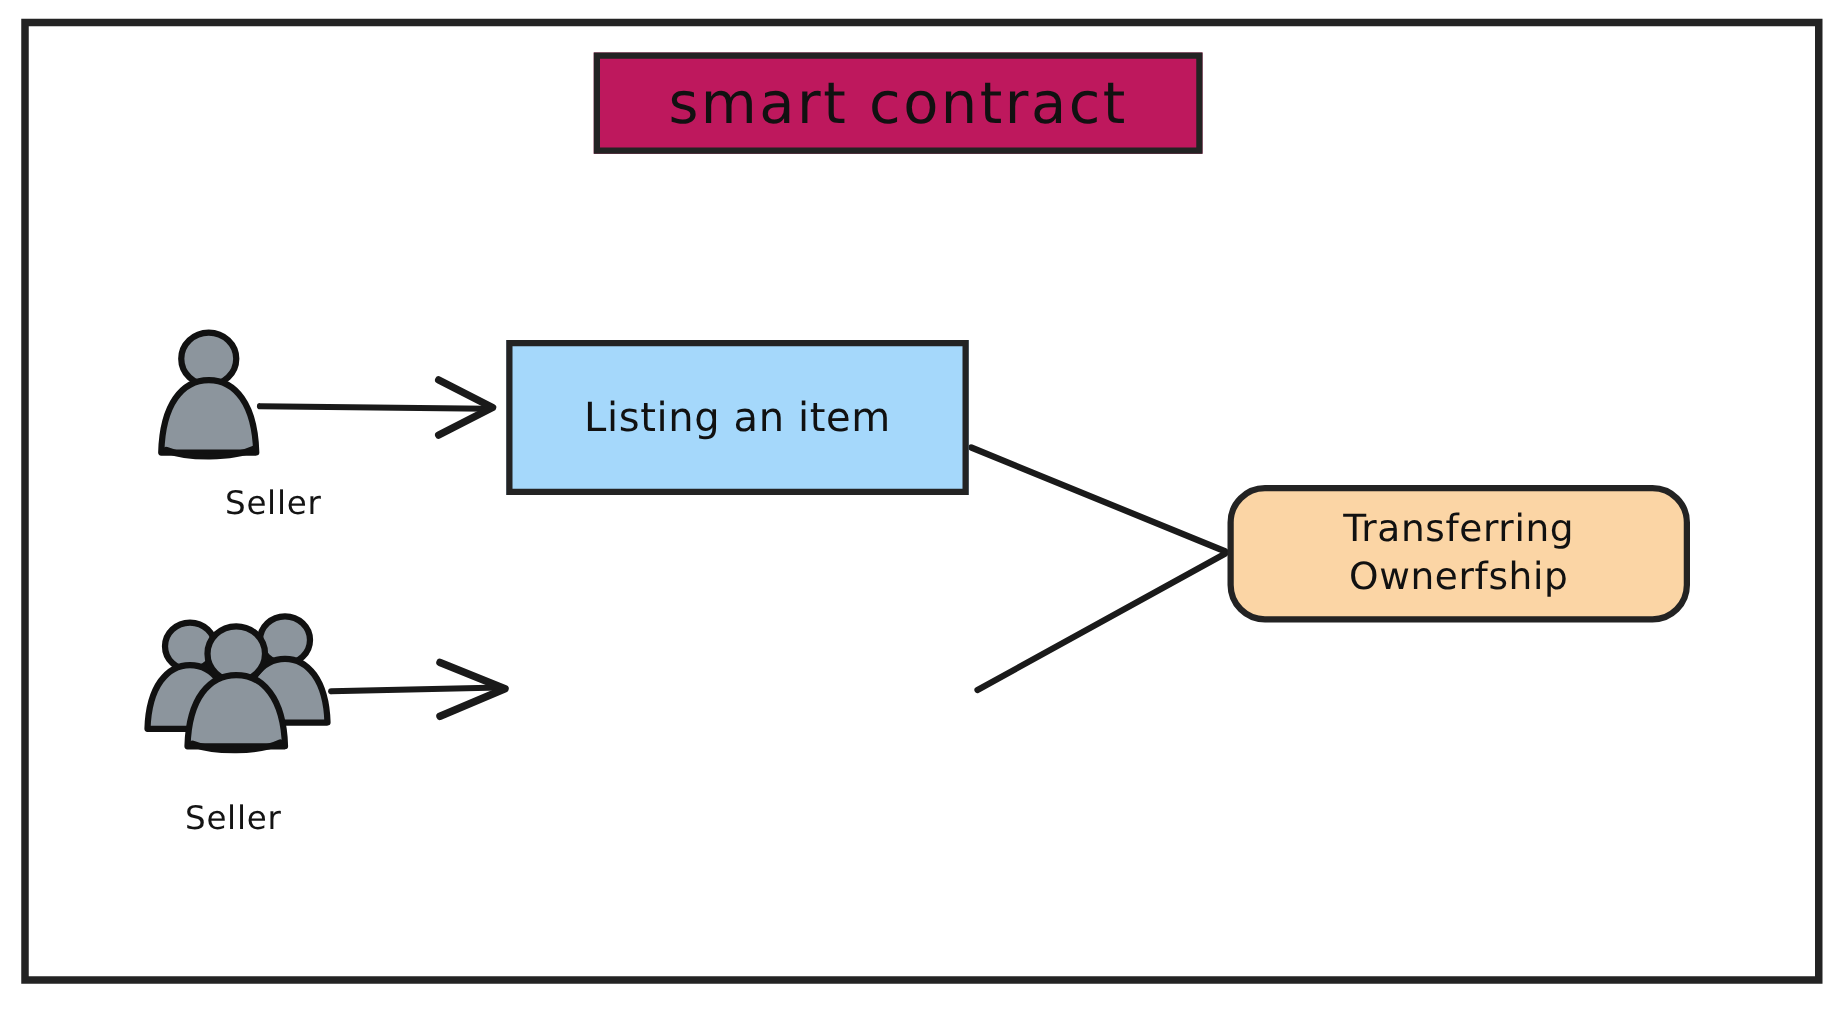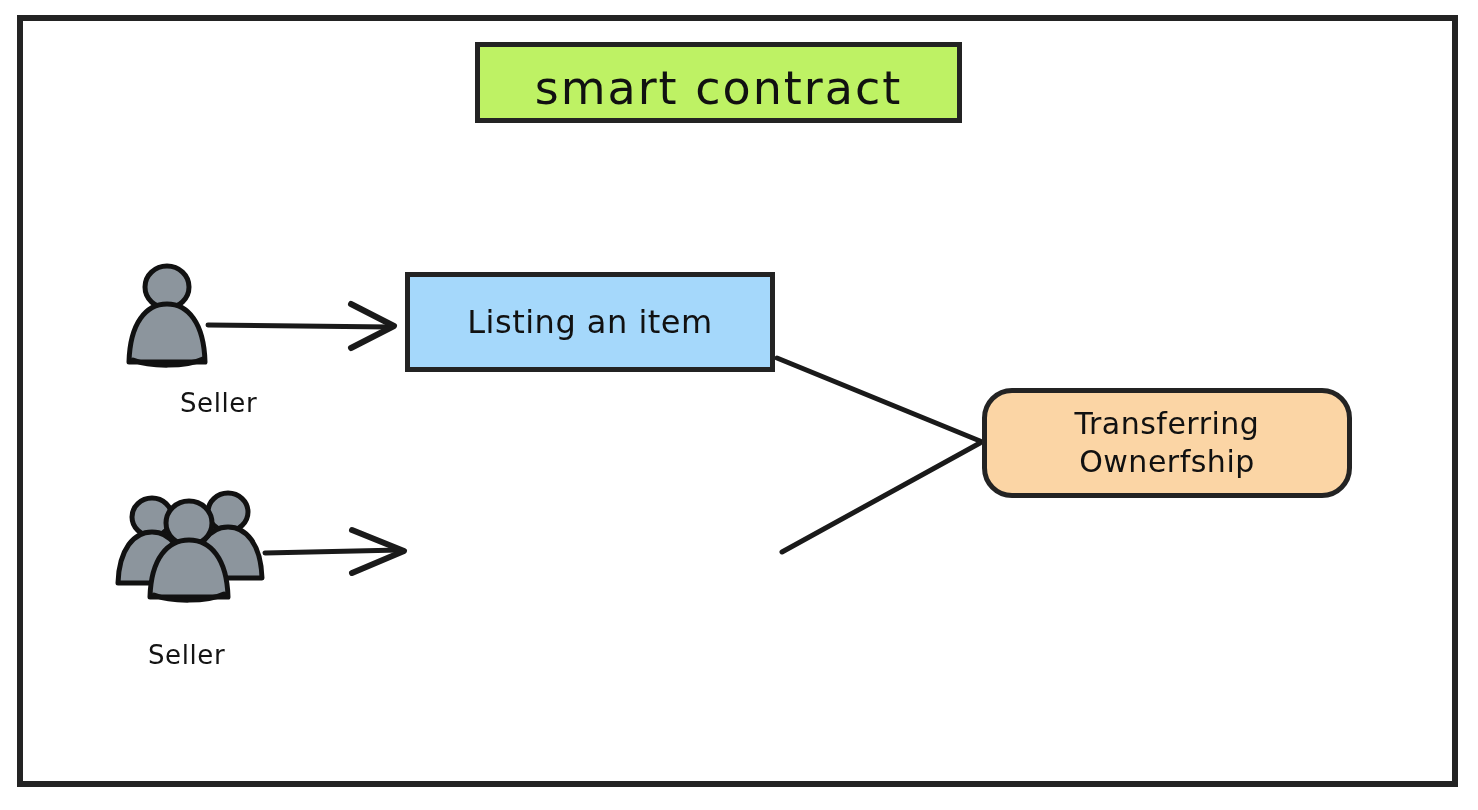--- a/index.html
+++ b/index.html
@@ -57,21 +57,21 @@
     top: 42px;
     width: 487px;
     height: 81px;
     font-size: 46px;
     letter-spacing: 2px;
   }
   #node-listing {
     left: 405px;
     top: 272px;
     width: 370px;
-    height: 100px;
+    height: 124px;
     font-size: 32px;
   }
   #node-purchasing {
     left: 413px;
     top: 498px;
     width: 367px;
     height: 105px;
     font-size: 30px;
   }
   #node-transferring {
@@ -152,21 +152,21 @@
 
     <g>
       <path d="M 777 358 L 980 441" fill="none" stroke="#1a1a1a" stroke-width="5" stroke-linecap="round"></path>
     </g>
 
     <g>
       <path d="M 782 552 L 980 443" fill="none" stroke="#1a1a1a" stroke-width="5" stroke-linecap="round"></path>
     </g>
   </svg>
 
-  <div class="node" id="node-title" style="background:#bef264;align-items:flex-end;">
+  <div class="node" id="node-title" style="background:#be185d;">
     <span class="node-label">smart contract</span>
   </div>
 
   <div class="node" id="node-listing" style="background:#a5d8fb;">
     <span class="node-label">Listing an item</span>
   </div>
 
 
   <div class="node" id="node-transferring" style="background:#fbd5a5;">
     <span class="node-label">Transferring

